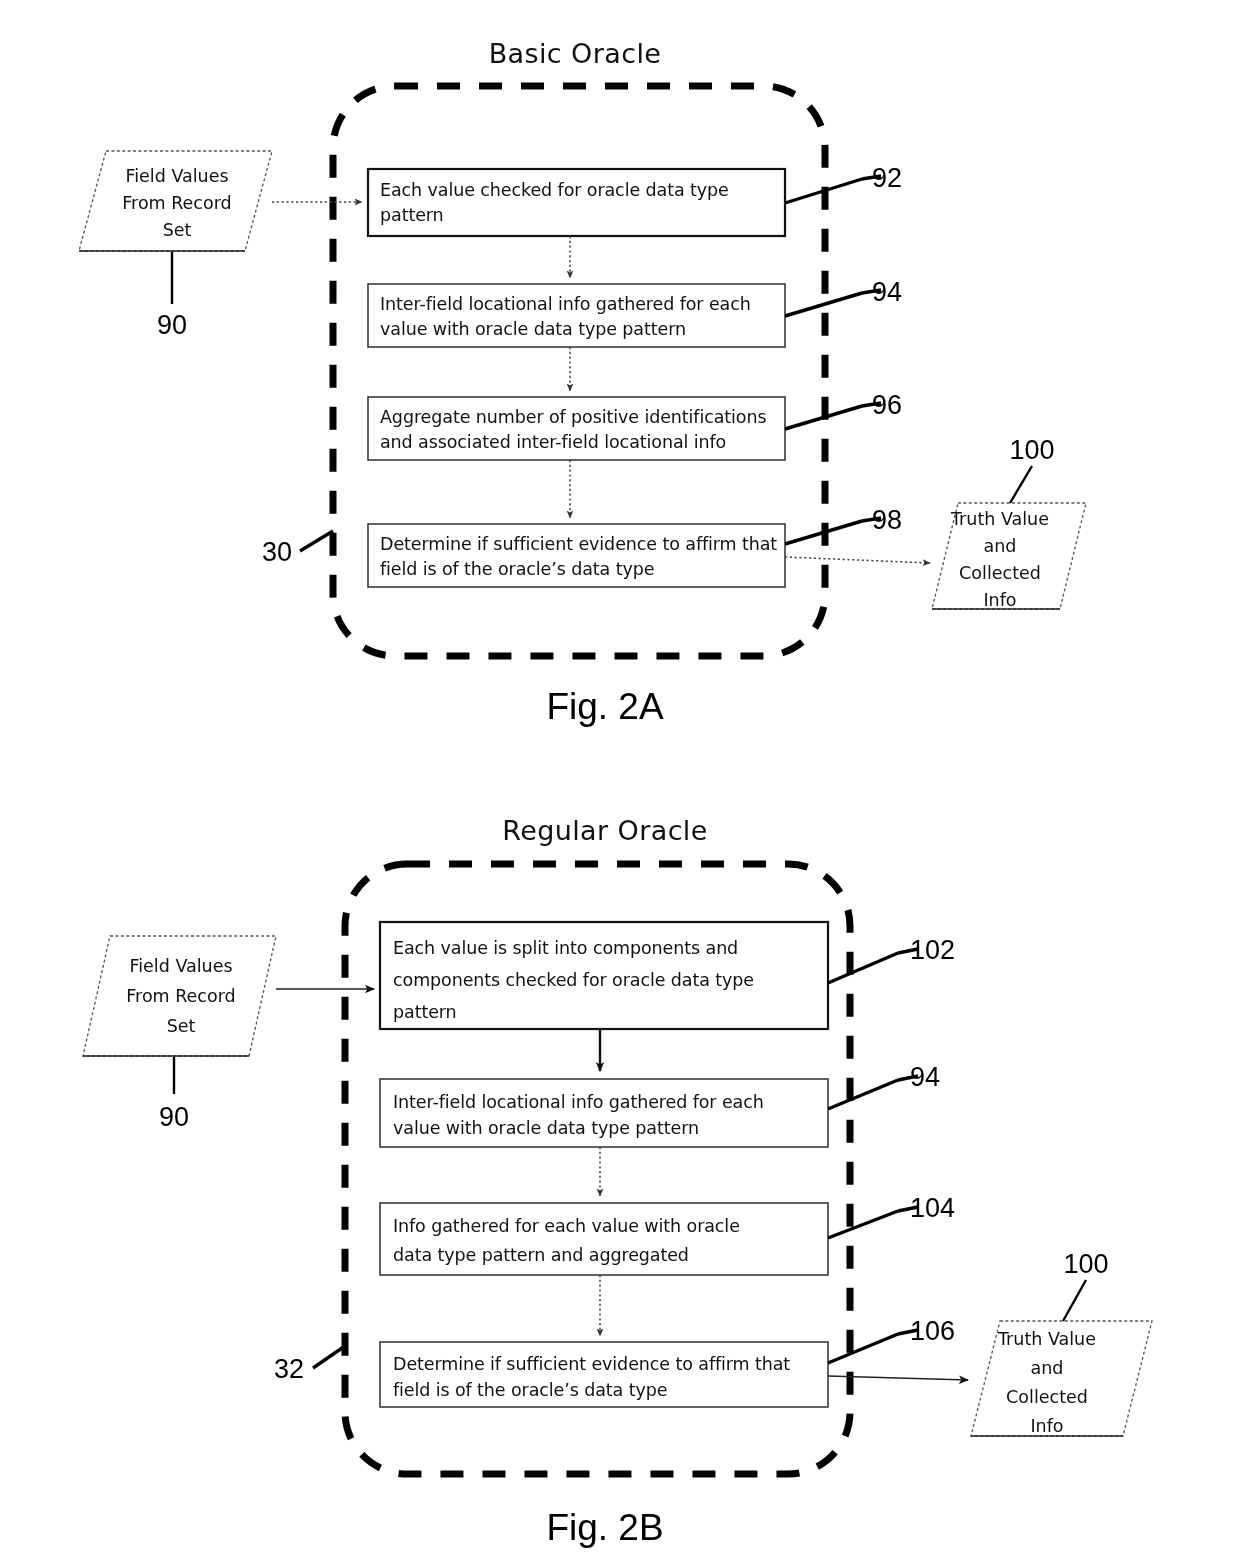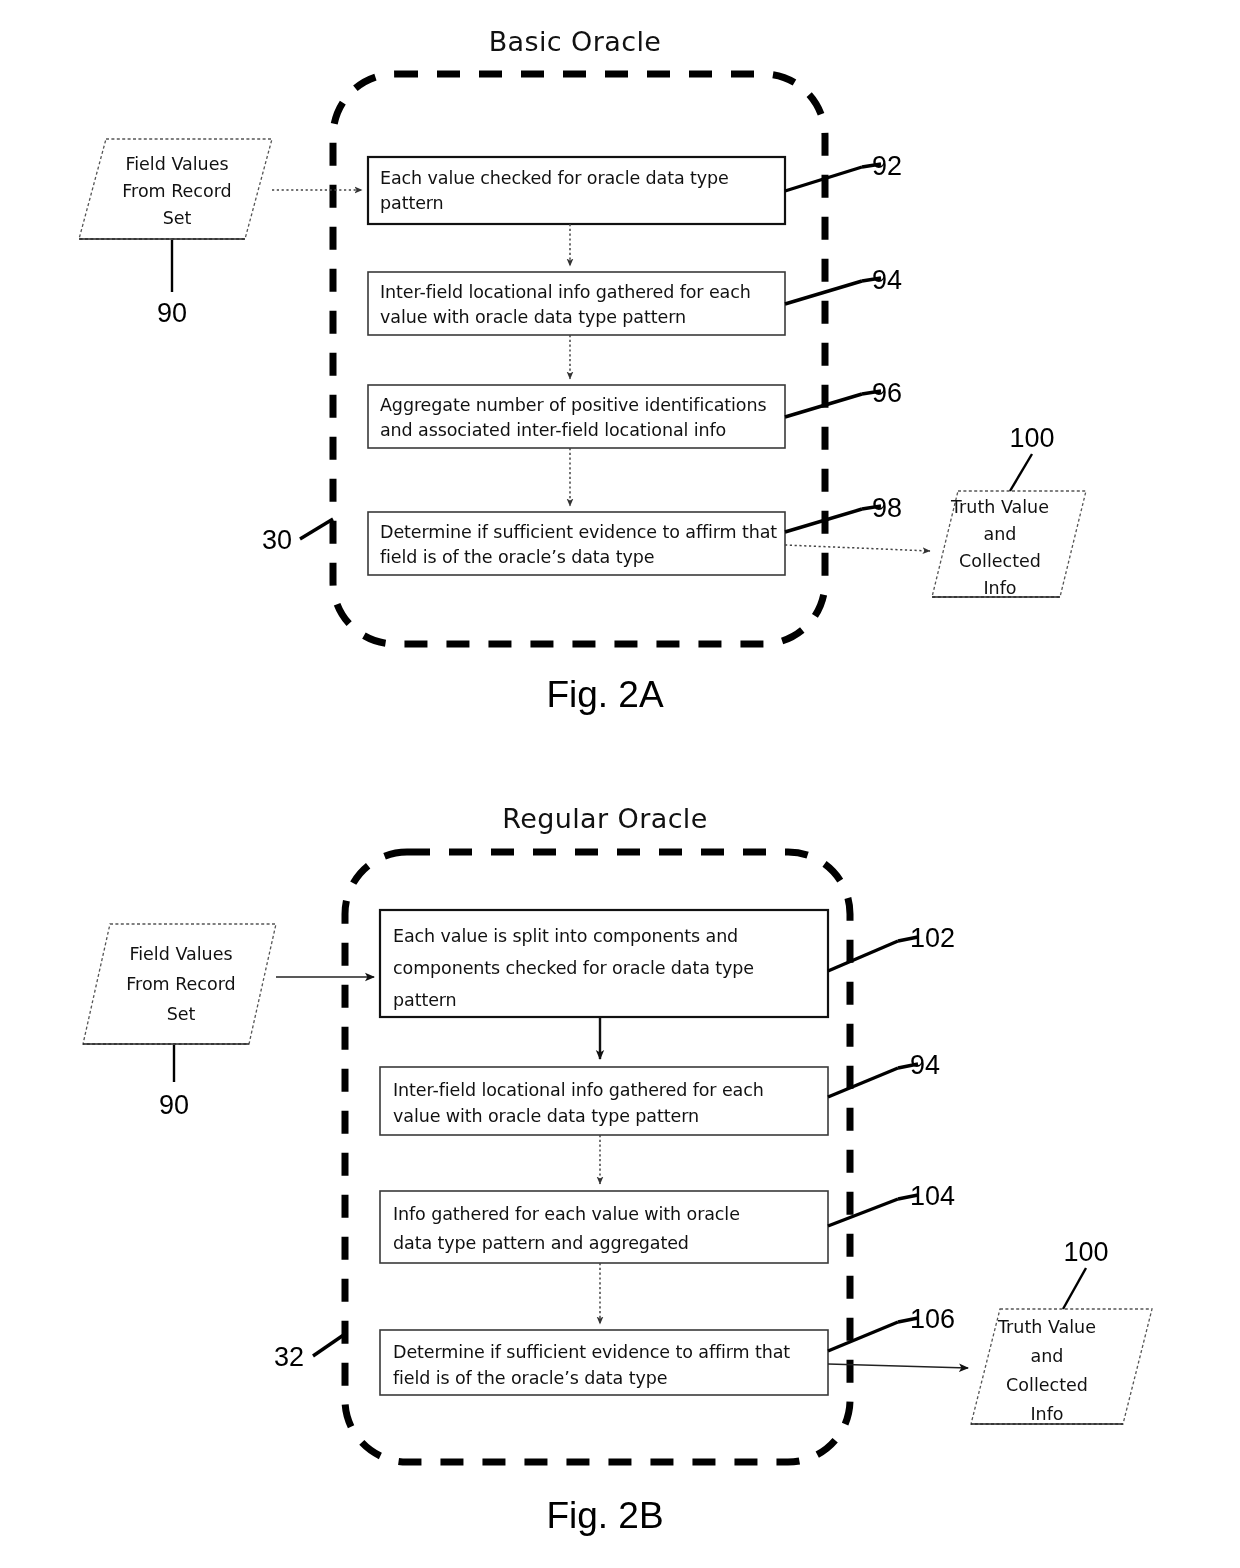--- a/index.html
+++ b/index.html
@@ -11,21 +11,21 @@
     width: 1240px;
     height: 1568px;
     font-family: "Liberation Sans", sans-serif;
     color: #000000;
     position: relative;
     overflow: hidden;
   }
   #figure-root {
     position: absolute;
     left: 0;
-    top: 4px;
+    top: 16px;
     width: 1240px;
     height: 1132px;
   }
   svg.diagram {
     position: absolute;
     left: 0;
     top: 0;
     width: 1240px;
     height: 1568px;
   }

